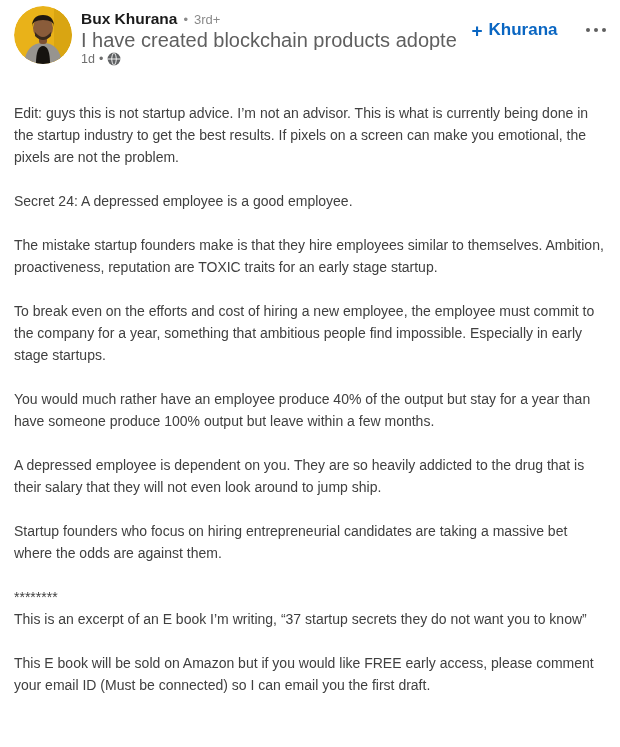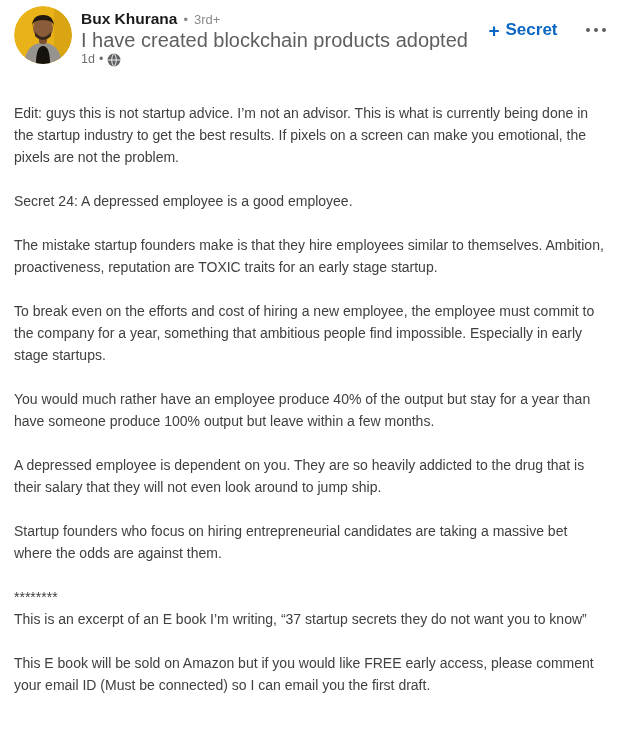--- a/index.html
+++ b/index.html
@@ -55,21 +55,21 @@
   .headline {
     font-size: 20px;
     color: #5f5f5f;
     line-height: 19px;
     margin-top: 2px;
     white-space: nowrap;
     overflow: hidden;
   }
   .time-row {
     display: flex;
-    align-items: flex-end;
+    align-items: flex-start;
     gap: 4px;
     margin-top: 2px;
     font-size: 12.5px;
     color: #6e6e6e;
     line-height: 15px;
   }
   .globe { display: inline-flex; }
   .actions {
     display: flex;
     align-items: center;
@@ -164,21 +164,21 @@
             <circle cx="7" cy="7" r="6.4" fill="#5f6163"></circle>
             <path d="M0.6 7 H13.4 M7 0.6 C10 3 10 11 7 13.4 M7 0.6 C4 3 4 11 7 13.4" stroke="#ffffff" stroke-width="0.9" fill="none"></path>
           </svg>
         </span>
       </div>
     </div>
 
     <div class="actions">
       <button class="follow-btn">
         <span class="follow-plus">+</span>
-        <span>Secret</span>
+        <span>Khurana</span>
       </button>
       <button class="more-btn" aria-label="More options">
         <span class="dot"></span>
         <span class="dot"></span>
         <span class="dot"></span>
       </button>
     </div>
 
   </div>
 

